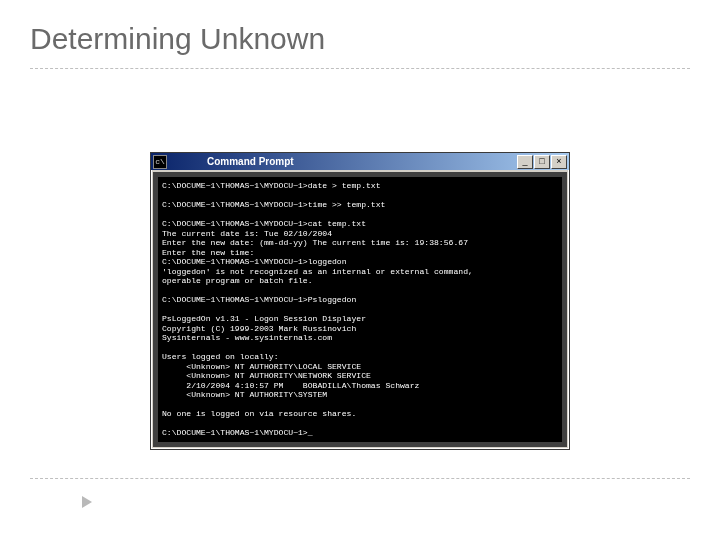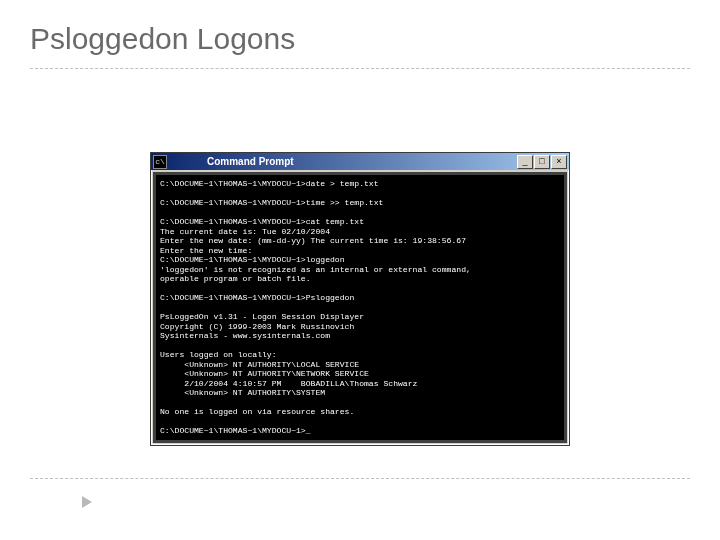--- a/index.html
+++ b/index.html
@@ -94,31 +94,31 @@
   }
 
   .terminal {
     background: #000000;
     color: #ffffff;
     font-family: "Courier New", monospace;
     font-size: 8.1px;
     line-height: 9.5px;
     padding: 4px;
     margin: 2px;
-    border: 3px solid #404040;
+    border: 5px solid #404040;
     white-space: pre;
     overflow: hidden;
   }
 </style>
 </head>
 <body>
 
 <div class="slide">
 
-  <div class="title">Psloggedon Logons</div>
+  <div class="title">Determining Unknown</div>
 
   <div class="dashed-rule rule-top"></div>
 
   <div class="cmd-window">
     <div class="titlebar">
       <div class="ico">c\</div>
       <div class="label">Command Prompt</div>
       <div class="winbtns">
         <div class="winbtn">_</div>
         <div class="winbtn">□</div>

